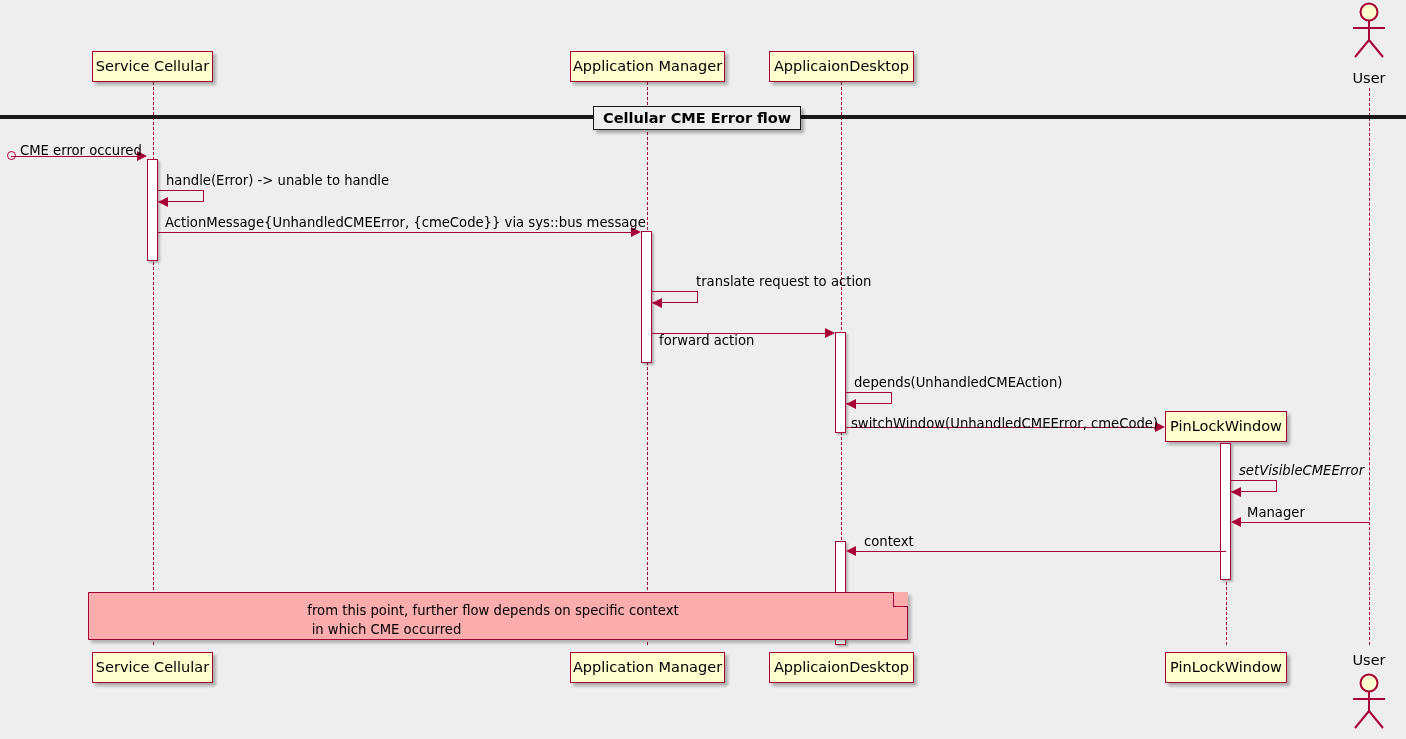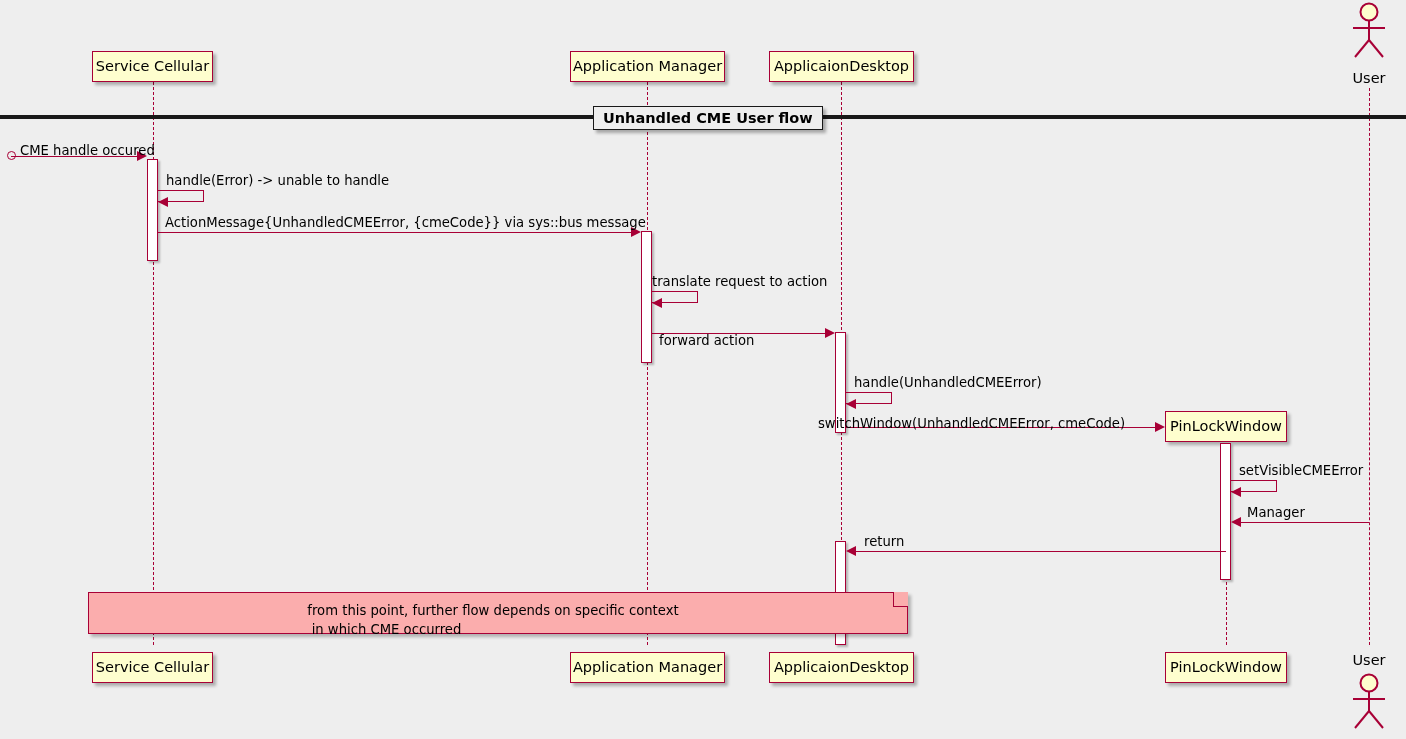--- a/index.html
+++ b/index.html
@@ -156,71 +156,71 @@
       <line x1="30" y1="19" x2="30" y2="38" stroke="#A80036" stroke-width="2"></line>
       <line x1="14" y1="26" x2="46" y2="26" stroke="#A80036" stroke-width="2"></line>
       <line x1="30" y1="38" x2="16" y2="55" stroke="#A80036" stroke-width="2"></line>
       <line x1="30" y1="38" x2="44" y2="55" stroke="#A80036" stroke-width="2"></line>
     </svg>
   </div>
   <div class="actor-label" style="left:1339px; top:70px;">User</div>
 
   <div class="divider-line" style="top:115px;"></div>
   <div class="divider-box" style="left:593px; top:106px;">
-    <span>Unhandled CME User flow</span>
+    <span>Cellular CME Error flow</span>
   </div>
 
   <div class="activation" style="left:147px;  top:159px; height:102px;"></div>
   <div class="activation" style="left:641px;  top:231px; height:132px;"></div>
   <div class="activation" style="left:835px;  top:332px; height:101px;"></div>
   <div class="activation" style="left:835px;  top:541px; height:104px;"></div>
   <div class="activation" style="left:1220px; top:443px; height:137px;"></div>
 
   <div class="start-circle" style="left:7px; top:151px;"></div>
   <div class="msg-line" style="left:11px; top:155.5px; width:126px;"></div>
   <div class="arrow-r" style="left:137px; top:151px;"></div>
-  <div class="msg-label" style="left:20px; top:143px;">CME handle occured</div>
+  <div class="msg-label" style="left:20px; top:143px;">CME error occured</div>
 
   <div class="selfmsg" style="left:158px; top:190px; width:46px; height:12px;"></div>
   <div class="arrow-l" style="left:158px; top:197px;"></div>
   <div class="msg-label" style="left:166px; top:173px;">handle(Error) -&gt; unable to handle</div>
 
   <div class="msg-line" style="left:158px; top:231.5px; width:473px;"></div>
   <div class="arrow-r" style="left:631px; top:227px;"></div>
   <div class="msg-label" style="left:165px; top:215px;">ActionMessage{UnhandledCMEError, {cmeCode}} via sys::bus message</div>
 
   <div class="selfmsg" style="left:652px; top:291px; width:46px; height:12px;"></div>
   <div class="arrow-l" style="left:652px; top:298px;"></div>
-  <div class="msg-label" style="left:652px; top:274px;">translate request to action</div>
+  <div class="msg-label" style="left:696px; top:274px;">translate request to action</div>
 
   <div class="msg-line" style="left:652px; top:332.5px; width:173px;"></div>
   <div class="arrow-r" style="left:825px; top:328px;"></div>
   <div class="msg-label" style="left:659px; top:333px;">forward action</div>
 
   <div class="selfmsg" style="left:846px; top:392px; width:46px; height:12px;"></div>
   <div class="arrow-l" style="left:846px; top:399px;"></div>
-  <div class="msg-label" style="left:854px; top:375px;">handle(UnhandledCMEError)</div>
+  <div class="msg-label" style="left:854px; top:375px;">depends(UnhandledCMEAction)</div>
 
   <div class="msg-line" style="left:846px; top:426.5px; width:309px;"></div>
   <div class="arrow-r" style="left:1155px; top:422px;"></div>
-  <div class="msg-label" style="left:818px; top:416px;">switchWindow(UnhandledCMEError, cmeCode)</div>
+  <div class="msg-label" style="left:851px; top:416px;">switchWindow(UnhandledCMEError, cmeCode)</div>
 
   <div class="selfmsg" style="left:1231px; top:480px; width:46px; height:12px;"></div>
   <div class="arrow-l" style="left:1231px; top:487px;"></div>
-  <div class="msg-label" style="left:1239px; top:463px;">setVisibleCMEError</div>
+  <div class="msg-label" style="left:1239px; top:463px;font-style:italic;">setVisibleCMEError</div>
 
   <div class="msg-line" style="left:1241px; top:521.5px; width:128px;"></div>
   <div class="arrow-l" style="left:1231px; top:517px;"></div>
   <div class="msg-label" style="left:1247px; top:505px;">Manager</div>
 
   <div class="msg-line" style="left:856px; top:550.5px; width:370px;"></div>
   <div class="arrow-l" style="left:846px; top:546px;"></div>
-  <div class="msg-label" style="left:864px; top:534px;">return</div>
-
-  <div class="note" style="left:88px; top:592px; width:820px; height:42px;">
+  <div class="msg-label" style="left:864px; top:534px;">context</div>
+
+  <div class="note" style="left:88px; top:592px; width:820px; height:48px;">
     <div class="note-corner"></div>
     <div class="note-text" style="text-align:center;">
       <div>from this point, further flow depends on specific context</div>
       <div style="margin-left:-213px;">in which CME occurred</div>
     </div>
   </div>
 
   <div class="participant" style="left:92px; top:652px; width:121px;">
     <span>Service Cellular</span>
   </div>

